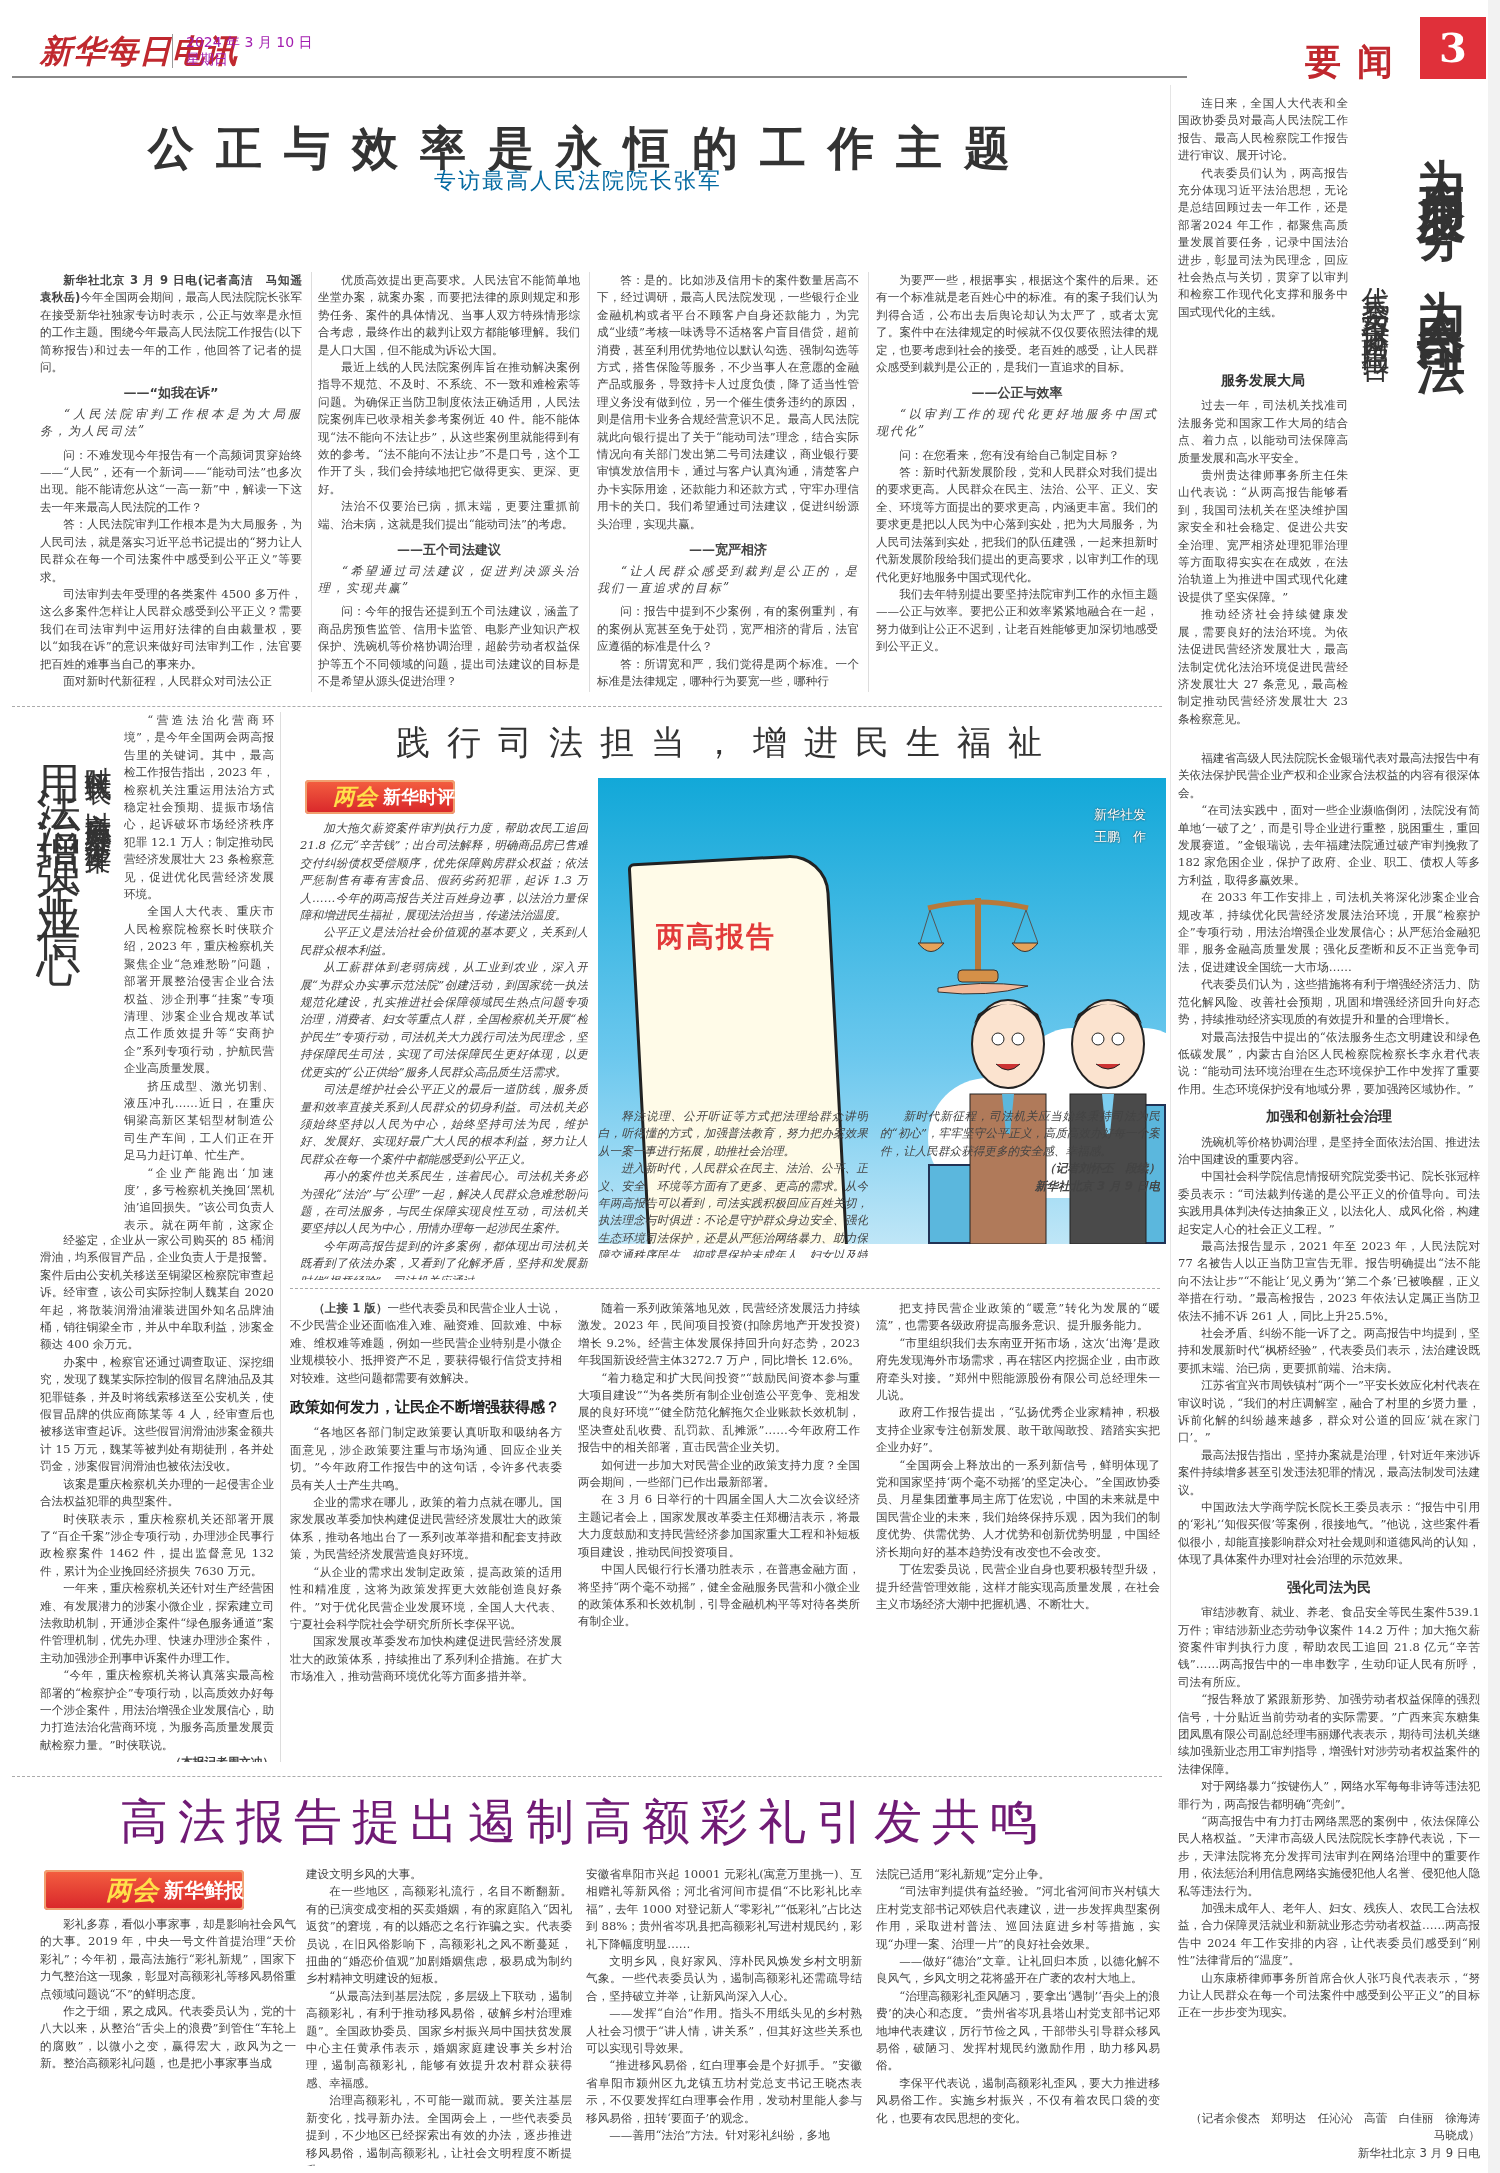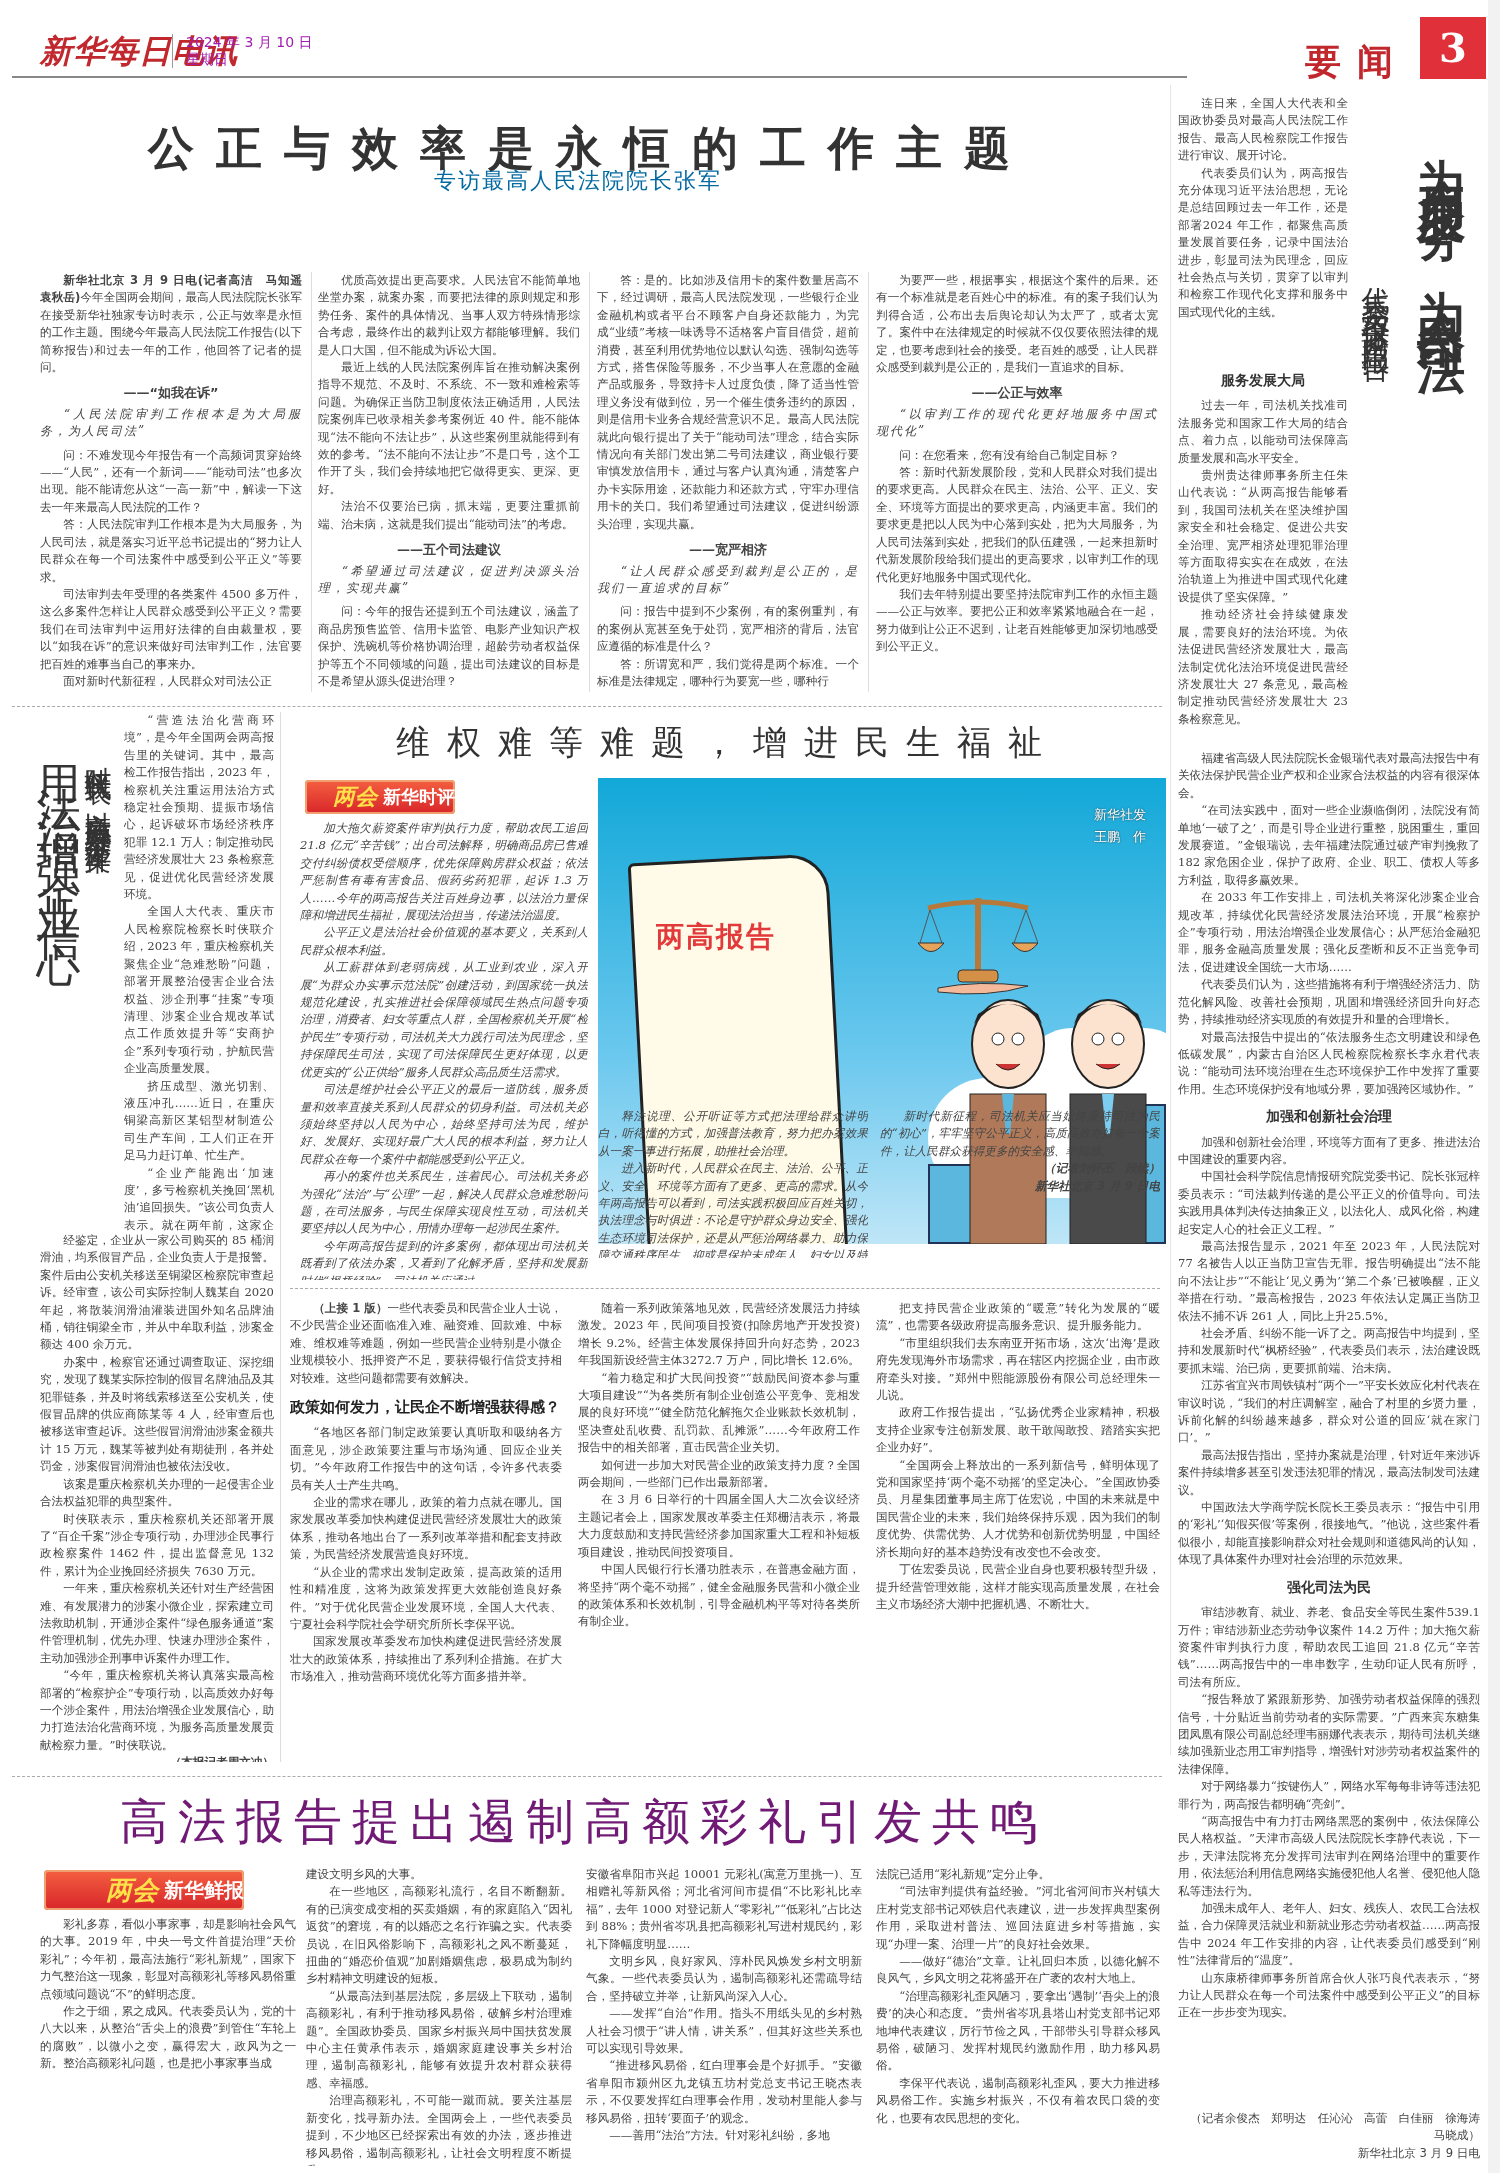--- a/index.html
+++ b/index.html
@@ -121,21 +121,21 @@
   <p>贵州贵达律师事务所主任朱山代表说：“从两高报告能够看到，我国司法机关在坚决维护国家安全和社会稳定、促进公共安全治理、宽严相济处理犯罪治理等方面取得实实在在成效，在法治轨道上为推进中国式现代化建设提供了坚实保障。”</p>
   <p>推动经济社会持续健康发展，需要良好的法治环境。为依法促进民营经济发展壮大，最高法制定优化法治环境促进民营经济发展壮大 27 条意见，最高检制定推动民营经济发展壮大 23 条检察意见。</p>
 </div>
 <div class="col" style="left:1178px; top:750px; width:302px; height:1330px;">
   <p>福建省高级人民法院院长金银瑞代表对最高法报告中有关依法保护民营企业产权和企业家合法权益的内容有很深体会。</p>
   <p>“在司法实践中，面对一些企业濒临倒闭，法院没有简单地‘一破了之’，而是引导企业进行重整，脱困重生，重回发展赛道。”金银瑞说，去年福建法院通过破产审判挽救了 182 家危困企业，保护了政府、企业、职工、债权人等多方利益，取得多赢效果。</p>
   <p>在 2033 年工作安排上，司法机关将深化涉案企业合规改革，持续优化民营经济发展法治环境，开展“检察护企”专项行动，用法治增强企业发展信心；从严惩治金融犯罪，服务金融高质量发展；强化反垄断和反不正当竞争司法，促进建设全国统一大市场……</p>
   <p>代表委员们认为，这些措施将有利于增强经济活力、防范化解风险、改善社会预期，巩固和增强经济回升向好态势，持续推动经济实现质的有效提升和量的合理增长。</p>
   <p>对最高法报告中提出的“依法服务生态文明建设和绿色低碳发展”，内蒙古自治区人民检察院检察长李永君代表说：“能动司法环境治理在生态环境保护工作中发挥了重要作用。生态环境保护没有地域分界，要加强跨区域协作。”</p>
   <div class="sideh">加强和创新社会治理</div>
-  <p>加强和创新社会治理，环境等方面有了更多、推进法治中国建设的重要内容。</p>
+  <p>洗碗机等价格协调治理，是坚持全面依法治国、推进法治中国建设的重要内容。</p>
   <p>中国社会科学院信息情报研究院党委书记、院长张冠梓委员表示：“司法裁判传递的是公平正义的价值导向。司法实践用具体判决传达抽象正义，以法化人、成风化俗，构建起安定人心的社会正义工程。”</p>
   <p>最高法报告显示，2021 年至 2023 年，人民法院对 77 名被告人以正当防卫宣告无罪。报告明确提出“法不能向不法让步”“不能让‘见义勇为’‘第二个条’已被唤醒，正义举措在行动。”最高检报告，2023 年依法认定属正当防卫依法不捕不诉 261 人，同比上升25.5%。</p>
   <p>社会矛盾、纠纷不能一诉了之。两高报告中均提到，坚持和发展新时代“枫桥经验”，代表委员们表示，法治建设既要抓末端、治已病，更要抓前端、治未病。</p>
   <p>江苏省宜兴市周铁镇村“两个一”平安长效应化村代表在审议时说，“我们的村庄调解室，融合了村里的乡贤力量，诉前化解的纠纷越来越多，群众对公道的回应‘就在家门口’。”</p>
   <p>最高法报告指出，坚持办案就是治理，针对近年来涉诉案件持续增多甚至引发违法犯罪的情况，最高法制发司法建议。</p>
   <p>中国政法大学商学院长院长王委员表示：“报告中引用的‘彩礼’‘知假买假’等案例，很接地气。”他说，这些案件看似很小，却能直接影响群众对社会规则和道德风尚的认知，体现了具体案件办理对社会治理的示范效果。</p>
   <div class="sideh">强化司法为民</div>
   <p>审结涉教育、就业、养老、食品安全等民生案件539.1 万件；审结涉新业态劳动争议案件 14.2 万件；加大拖欠薪资案件审判执行力度，帮助农民工追回 21.8 亿元“辛苦钱”……两高报告中的一串串数字，生动印证人民有所呼，司法有所应。</p>
   <p>“报告释放了紧跟新形势、加强劳动者权益保障的强烈信号，十分贴近当前劳动者的实际需要。”广西来宾东糖集团凤凰有限公司副总经理韦丽娜代表表示，期待司法机关继续加强新业态用工审判指导，增强针对涉劳动者权益案件的法律保障。</p>
   <p>对于网络暴力“按键伤人”，网络水军每每非诗等违法犯罪行为，两高报告都明确“亮剑”。</p>
@@ -161,21 +161,21 @@
   <p>经鉴定，企业从一家公司购买的 85 桶润滑油，均系假冒产品，企业负责人于是报警。案件后由公安机关移送至铜梁区检察院审查起诉。经审查，该公司实际控制人魏某自 2020 年起，将散装润滑油灌装进国外知名品牌油桶，销往铜梁全市，并从中牟取利益，涉案金额达 400 余万元。</p>
   <p>办案中，检察官还通过调查取证、深挖细究，发现了魏某实际控制的假冒名牌油品及其犯罪链条，并及时将线索移送至公安机关，使假冒品牌的供应商陈某等 4 人，经审查后也被移送审查起诉。这些假冒润滑油涉案金额共计 15 万元，魏某等被判处有期徒刑，各并处罚金，涉案假冒润滑油也被依法没收。</p>
   <p>该案是重庆检察机关办理的一起侵害企业合法权益犯罪的典型案件。</p>
   <p>时侠联表示，重庆检察机关还部署开展了“百企千案”涉企专项行动，办理涉企民事行政检察案件 1462 件，提出监督意见 132 件，累计为企业挽回经济损失 7630 万元。</p>
   <p>一年来，重庆检察机关还针对生产经营困难、有发展潜力的涉案小微企业，探索建立司法救助机制，开通涉企案件“绿色服务通道”案件管理机制，优先办理、快速办理涉企案件，主动加强涉企刑事申诉案件办理工作。</p>
   <p>“今年，重庆检察机关将认真落实最高检部署的“检察护企”专项行动，以高质效办好每一个涉企案件，用法治增强企业发展信心，助力打造法治化营商环境，为服务高质量发展贡献检察力量。”时侠联说。</p>
   <div class="byline">（本报记者周文冲）</div>
 </div>
 <div class="vline" style="left:280px; top:712px; height:1050px;"></div>
 
-<div class="abs section-head2">维权难等难题，增进民生福祉</div>
+<div class="abs section-head2">践行司法担当，增进民生福祉</div>
 <div class="badge" style="left:305px; top:780px; width:150px; height:34px;">
   <span class="b1">两会</span>
   <span class="b2">新华时评</span>
 </div>
 <div class="col" style="left:300px; top:820px; width:288px; height:460px; font-style:italic;">
   <p>加大拖欠薪资案件审判执行力度，帮助农民工追回 21.8 亿元“辛苦钱”；出台司法解释，明确商品房已售难交付纠纷债权受偿顺序，优先保障购房群众权益；依法严惩制售有毒有害食品、假药劣药犯罪，起诉 1.3 万人……今年的两高报告关注百姓身边事，以法治力量保障和增进民生福祉，展现法治担当，传递法治温度。</p>
   <p>公平正义是法治社会价值观的基本要义，关系到人民群众根本利益。</p>
   <p>从工薪群体到老弱病残，从工业到农业，深入开展“为群众办实事示范法院”创建活动，到国家统一执法规范化建设，扎实推进社会保障领域民生热点问题专项治理，消费者、妇女等重点人群，全国检察机关开展“检护民生”专项行动，司法机关大力践行司法为民理念，坚持保障民生司法，实现了司法保障民生更好体现，以更优更实的“公正供给”服务人民群众高品质生活需求。</p>
   <p>司法是维护社会公平正义的最后一道防线，服务质量和效率直接关系到人民群众的切身利益。司法机关必须始终坚持以人民为中心，始终坚持司法为民，维护好、发展好、实现好最广大人民的根本利益，努力让人民群众在每一个案件中都能感受到公平正义。</p>
   <p>再小的案件也关系民生，连着民心。司法机关务必为强化“法治”与“公理”一起，解决人民群众急难愁盼问题，在司法服务，与民生保障实现良性互动，司法机关要坚持以人民为中心，用情办理每一起涉民生案件。</p>

